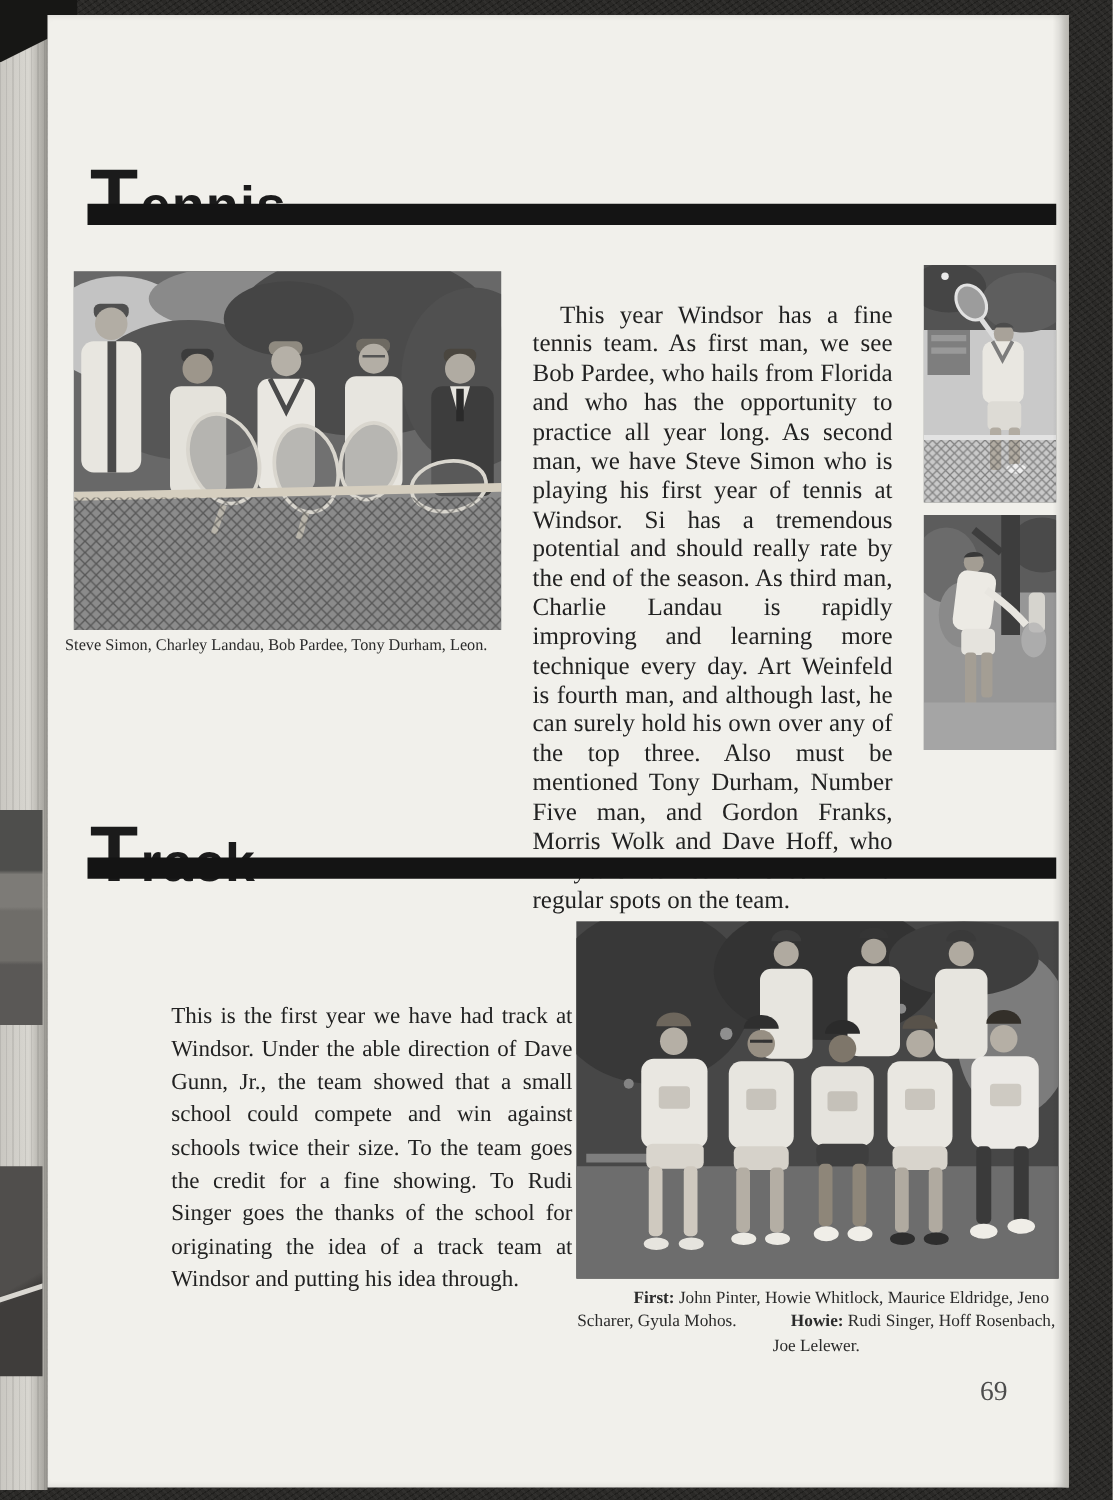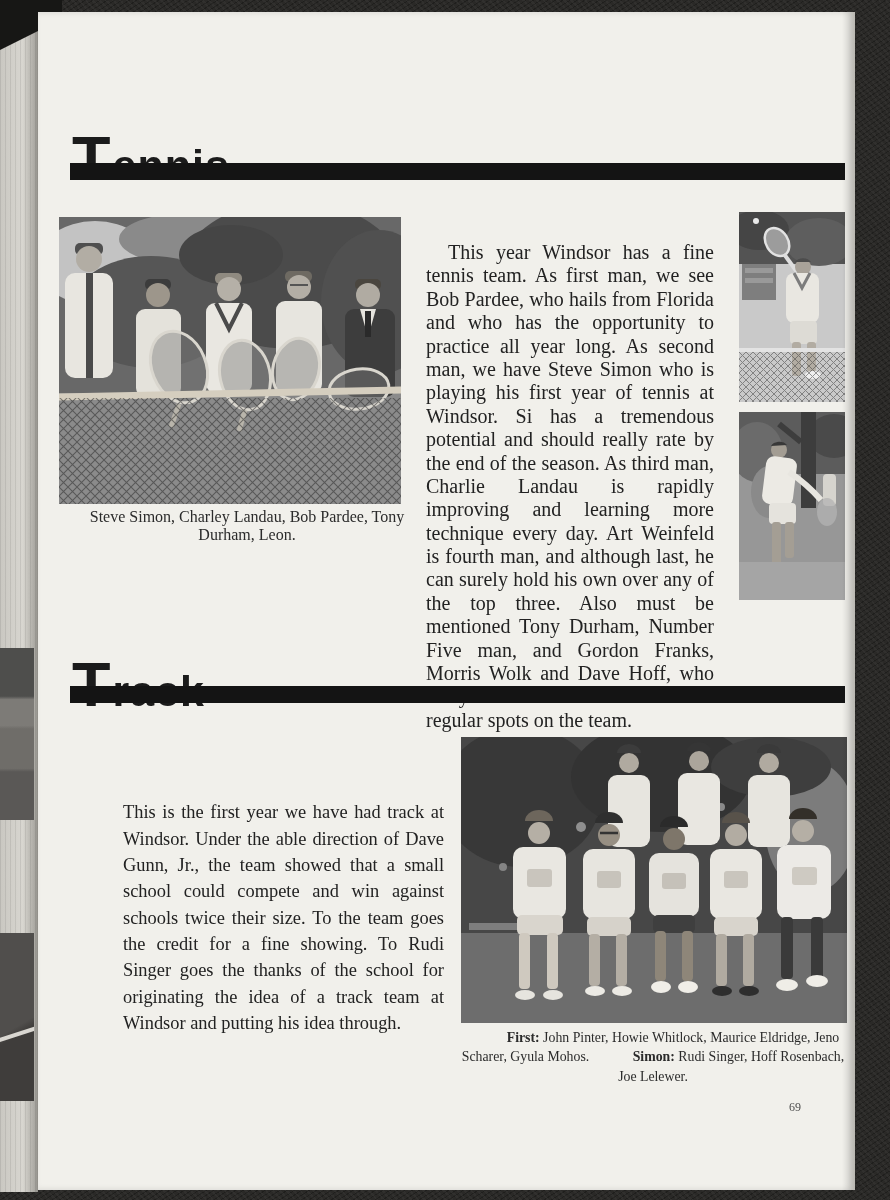--- a/index.html
+++ b/index.html
@@ -60,31 +60,31 @@
   }
   .section-heading::first-letter{font-size:63px;letter-spacing:2px;}
   .rule{position:absolute;height:17px;background:#141414;}
   .photo{position:absolute;overflow:hidden;background:#888;}
   .photo svg{display:block;width:100%;height:100%;}
   .body-text{
     position:absolute;color:#222;text-align:justify;
     font-family:"Liberation Serif", serif;
   }
   .tennis-body{left:388px;top:209px;width:288px;font-size:20px;line-height:1.17;text-indent:22px;}
-  .track-body{left:85px;top:769px;width:321px;font-size:18.4px;line-height:1.43;}
+  .track-body{left:99px;top:769px;width:321px;font-size:18.4px;line-height:1.43;}
   .caption{
     position:absolute;text-align:center;color:#2b2b2b;
     font-family:"Liberation Serif", serif;
   }
-  .tennis-caption{left:38px;top:496px;width:342px;font-size:16px;text-align:center;}
+  .tennis-caption{left:12px;top:496px;width:342px;font-size:13px;text-align:center;}
   .track-caption{left:420px;top:1016px;width:390px;font-size:13.8px;line-height:1.4;}
   .caption .b{font-weight:bold;margin-left:40px;}
   .page-number{
     position:absolute;left:735px;top:1088px;width:44px;text-align:center;
-    font-size:12px;color:#4d4d4d;font-family:"Liberation Serif", serif;
+    font-size:22px;color:#4d4d4d;font-family:"Liberation Serif", serif;
   }
 </style>
 </head>
 <body>
 
 <div class="cover"></div>
 
 <div class="edge-sliver">
   <div class="edge-frag f1"></div>
   <div class="edge-frag f2"></div>
@@ -284,18 +284,18 @@
         <circle cx="342" cy="94" r="11" fill="#b5afa5"></circle>
         <rect x="316" y="108" width="54" height="74" rx="10" fill="#eceae6"></rect>
         <rect x="331" y="130" width="25" height="18" rx="3" fill="#cecac2"></rect>
         <rect x="320" y="180" width="12" height="62" rx="4" fill="#3a3a3a"></rect>
         <rect x="350" y="180" width="12" height="62" rx="4" fill="#3a3a3a"></rect>
         <ellipse cx="326" cy="248" rx="11" ry="6" fill="#efede7"></ellipse>
         <ellipse cx="356" cy="244" rx="11" ry="6" fill="#efede7"></ellipse>
       </g>
     </svg>
   </div>
-  <div class="caption track-caption"><span class="b">First:</span><span> John Pinter, Howie Whitlock, Maurice Eldridge, Jeno Scharer, Gyula Mohos. </span><span class="b">Simon:</span><span> Rudi Singer, Hoff Rosenbach, Joe Lelewer.</span></div>
+  <div class="caption track-caption"><span class="b">First:</span><span> John Pinter, Howie Whitlock, Maurice Eldridge, Jeno Scharer, Gyula Mohos. </span><span class="b">Howie:</span><span> Rudi Singer, Hoff Rosenbach, Joe Lelewer.</span></div>
 
   <div class="page-number">69</div>
 
   <div class="page-curl"></div>
 </div>
 
 </body></html>

